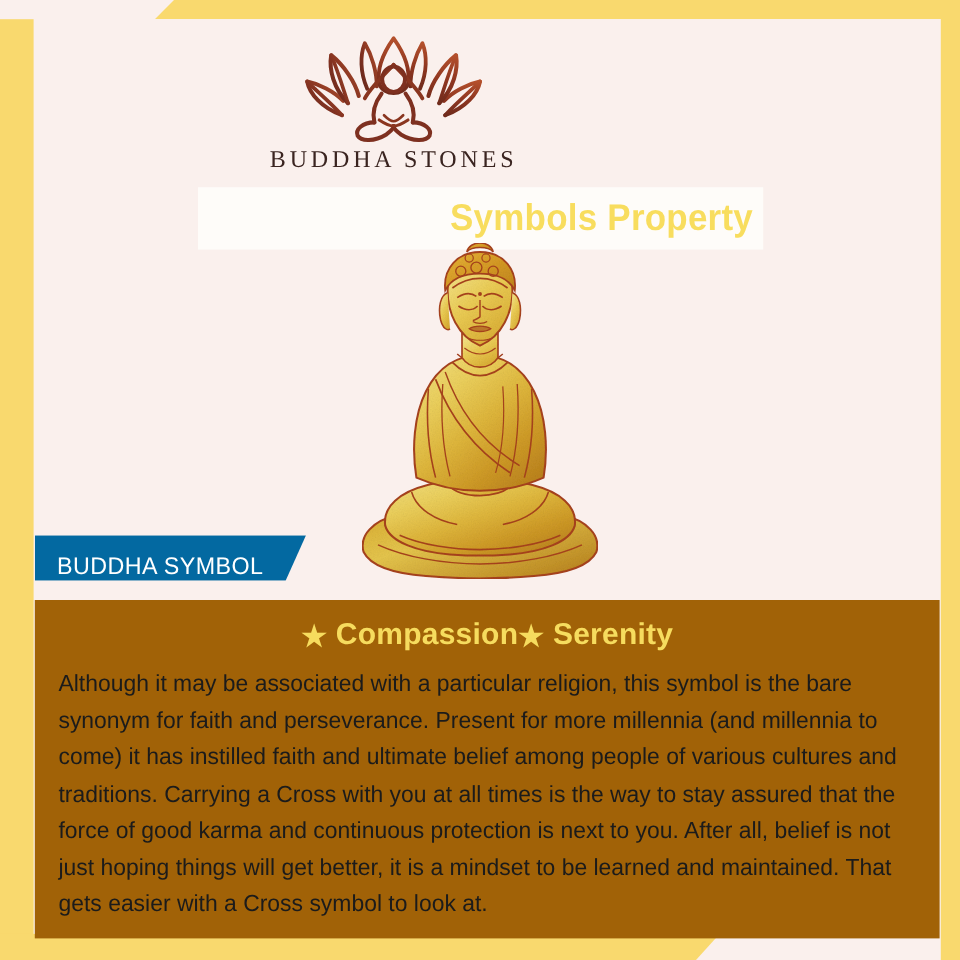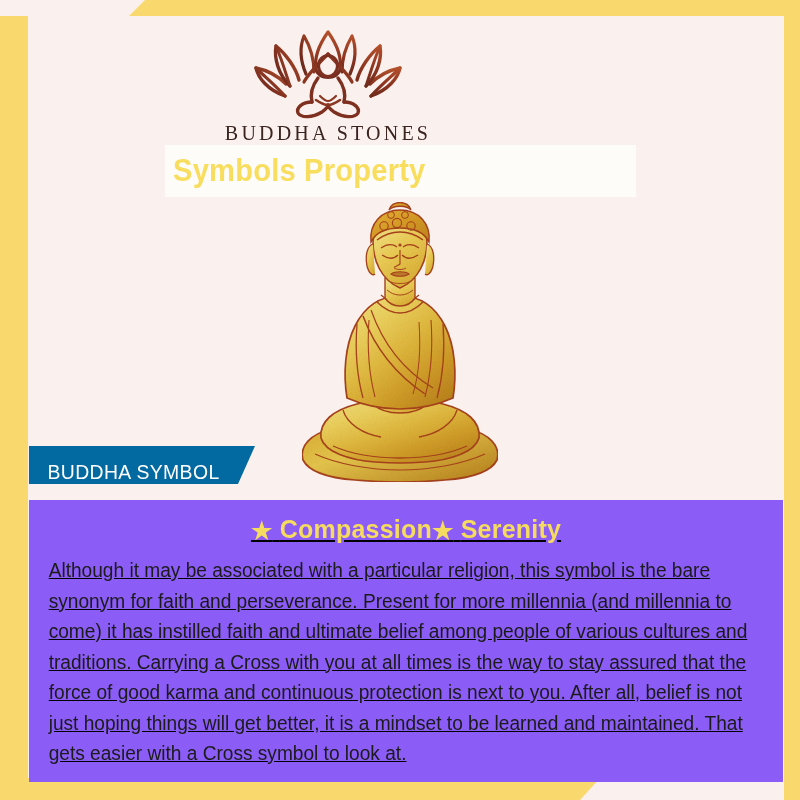--- a/index.html
+++ b/index.html
@@ -85,28 +85,28 @@
     font-family: "Liberation Serif", serif;
     font-size: 20px;
     letter-spacing: 3.2px;
     color: #3a2420;
     font-weight: 400;
   }
 
   
   .title-band {
     position: absolute;
-    top: 145px;
+    top: 156px;
     left: 165px;
     width: 471px;
     height: 52px;
     background: #fefcf9;
     display: flex;
     align-items: center;
-    justify-content: flex-start;
+    justify-content: flex-end;
   }
   .title-text {
     font-size: 31px;
     font-weight: bold;
     color: #f8dd5e;
     letter-spacing: 0.2px;
     font-family: "Liberation Sans Narrow", "Liberation Sans", sans-serif;
     transform: scaleX(0.94);
   }
 
@@ -141,22 +141,21 @@
     transform: scaleX(0.97);
   }
 
   
   .panel {
     position: absolute;
     left: 29px;
     top: 500px;
     width: 754px;
     height: 282px;
-    background: #8b5cf6;
-    text-decoration: underline;
+    background: #a16207;
   }
 
   .subtitle {
     margin: 0;
     padding-top: 15px;
     text-align: center;
     font-size: 25px;
     font-weight: bold;
     color: #f6dc5e;
     font-family: "Liberation Sans Narrow", "Liberation Sans", sans-serif;

